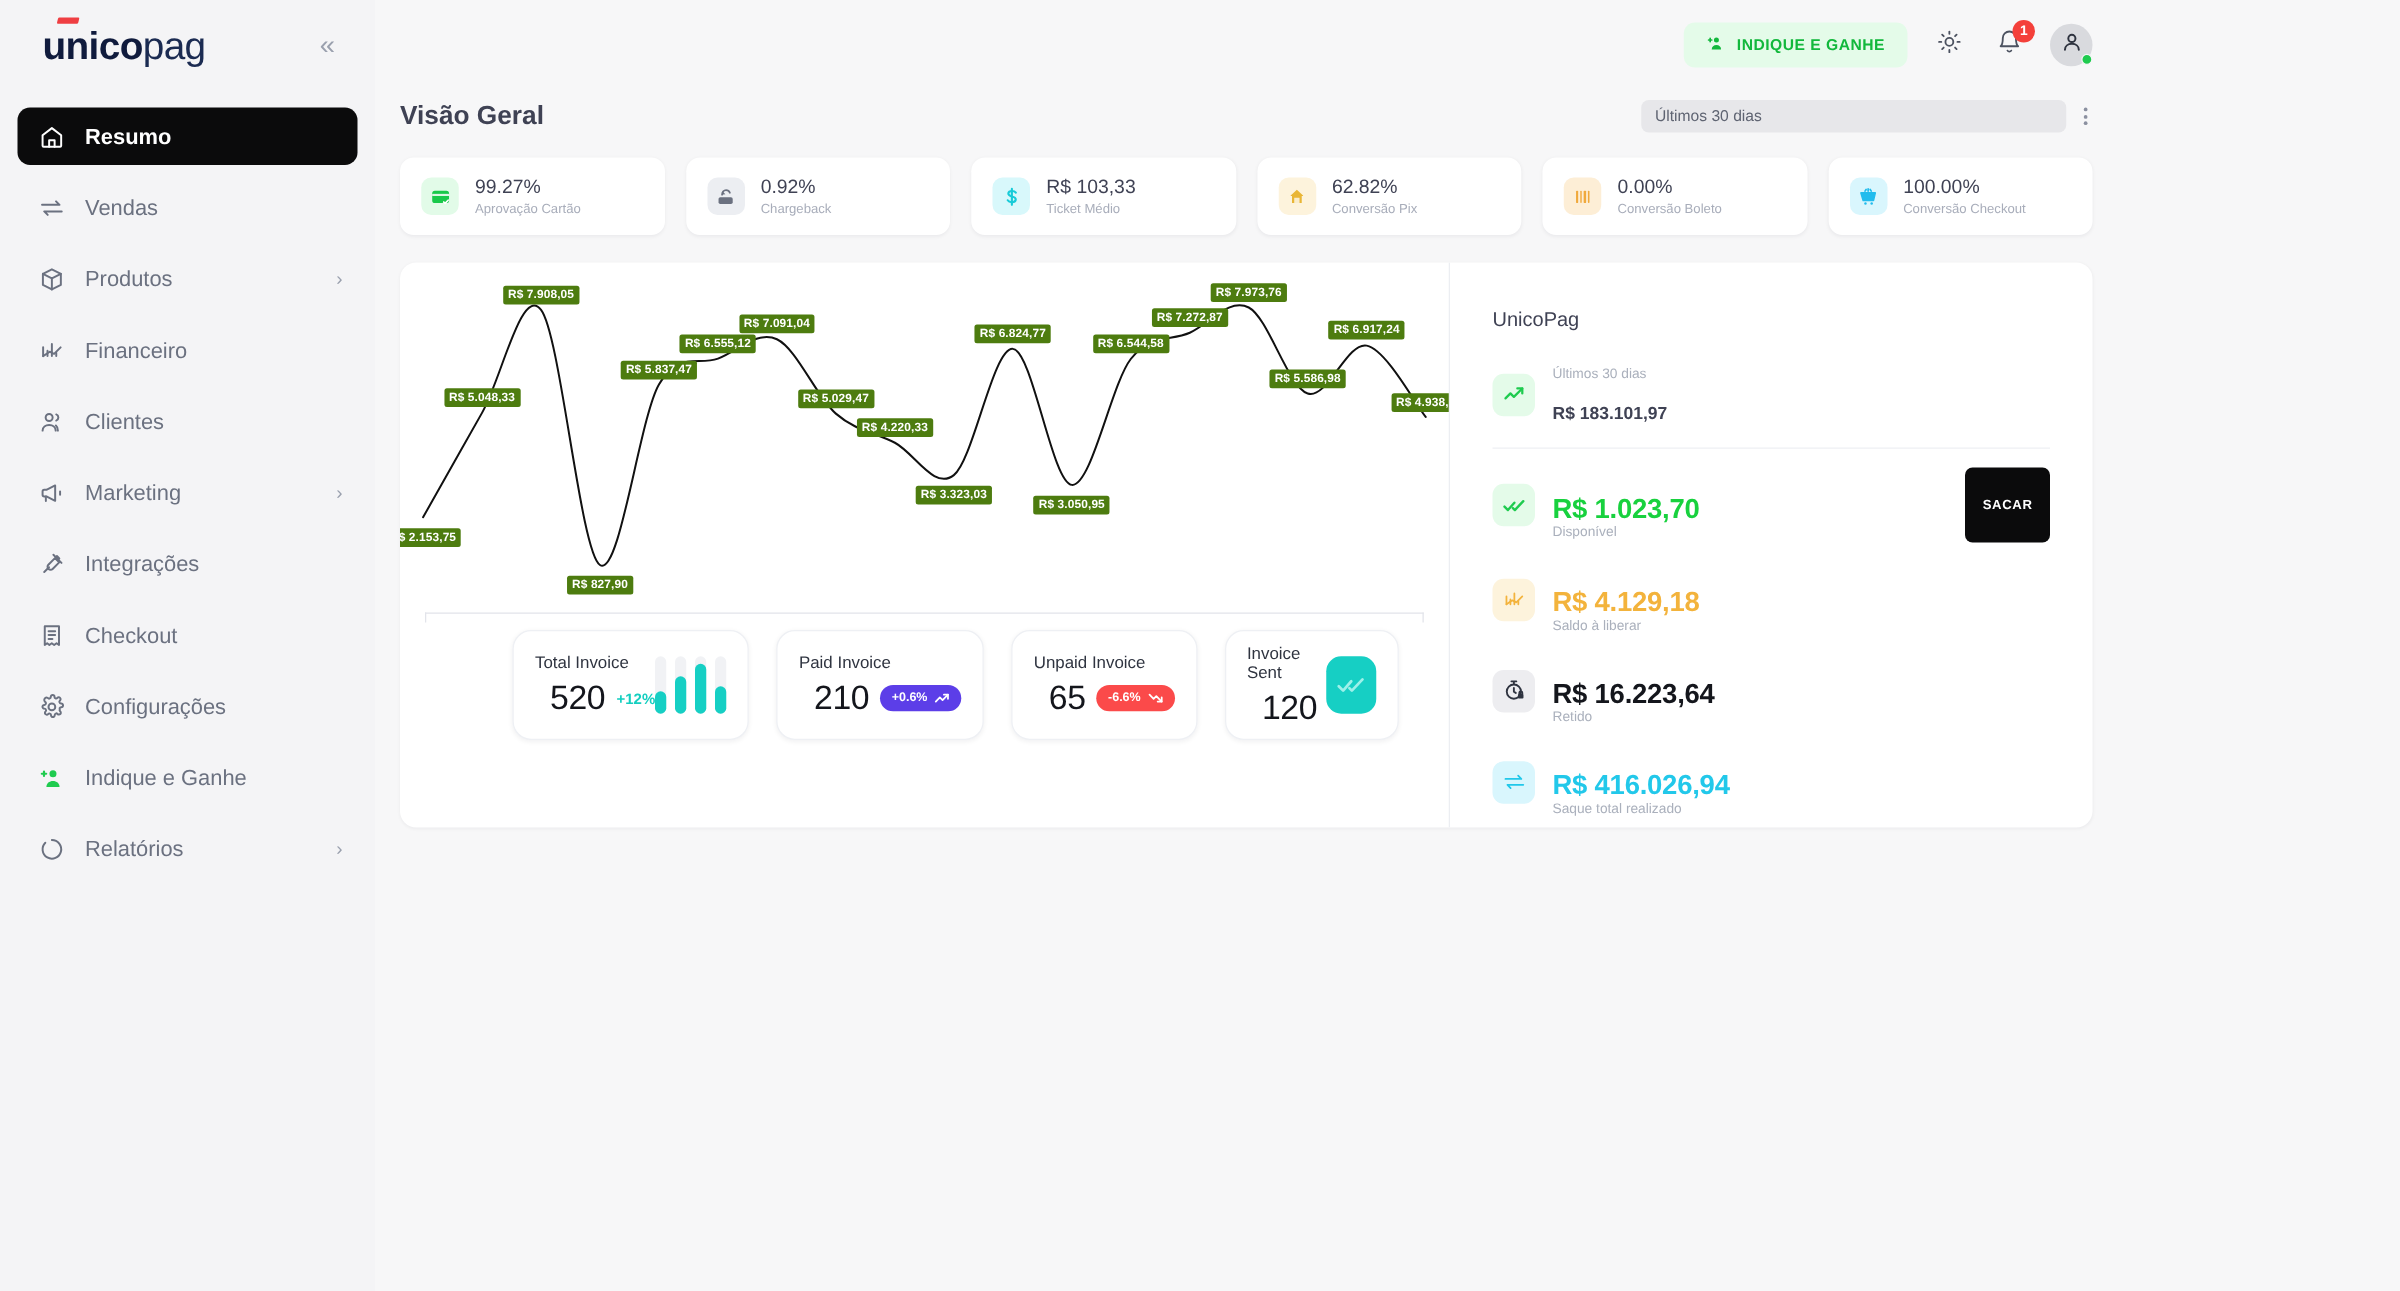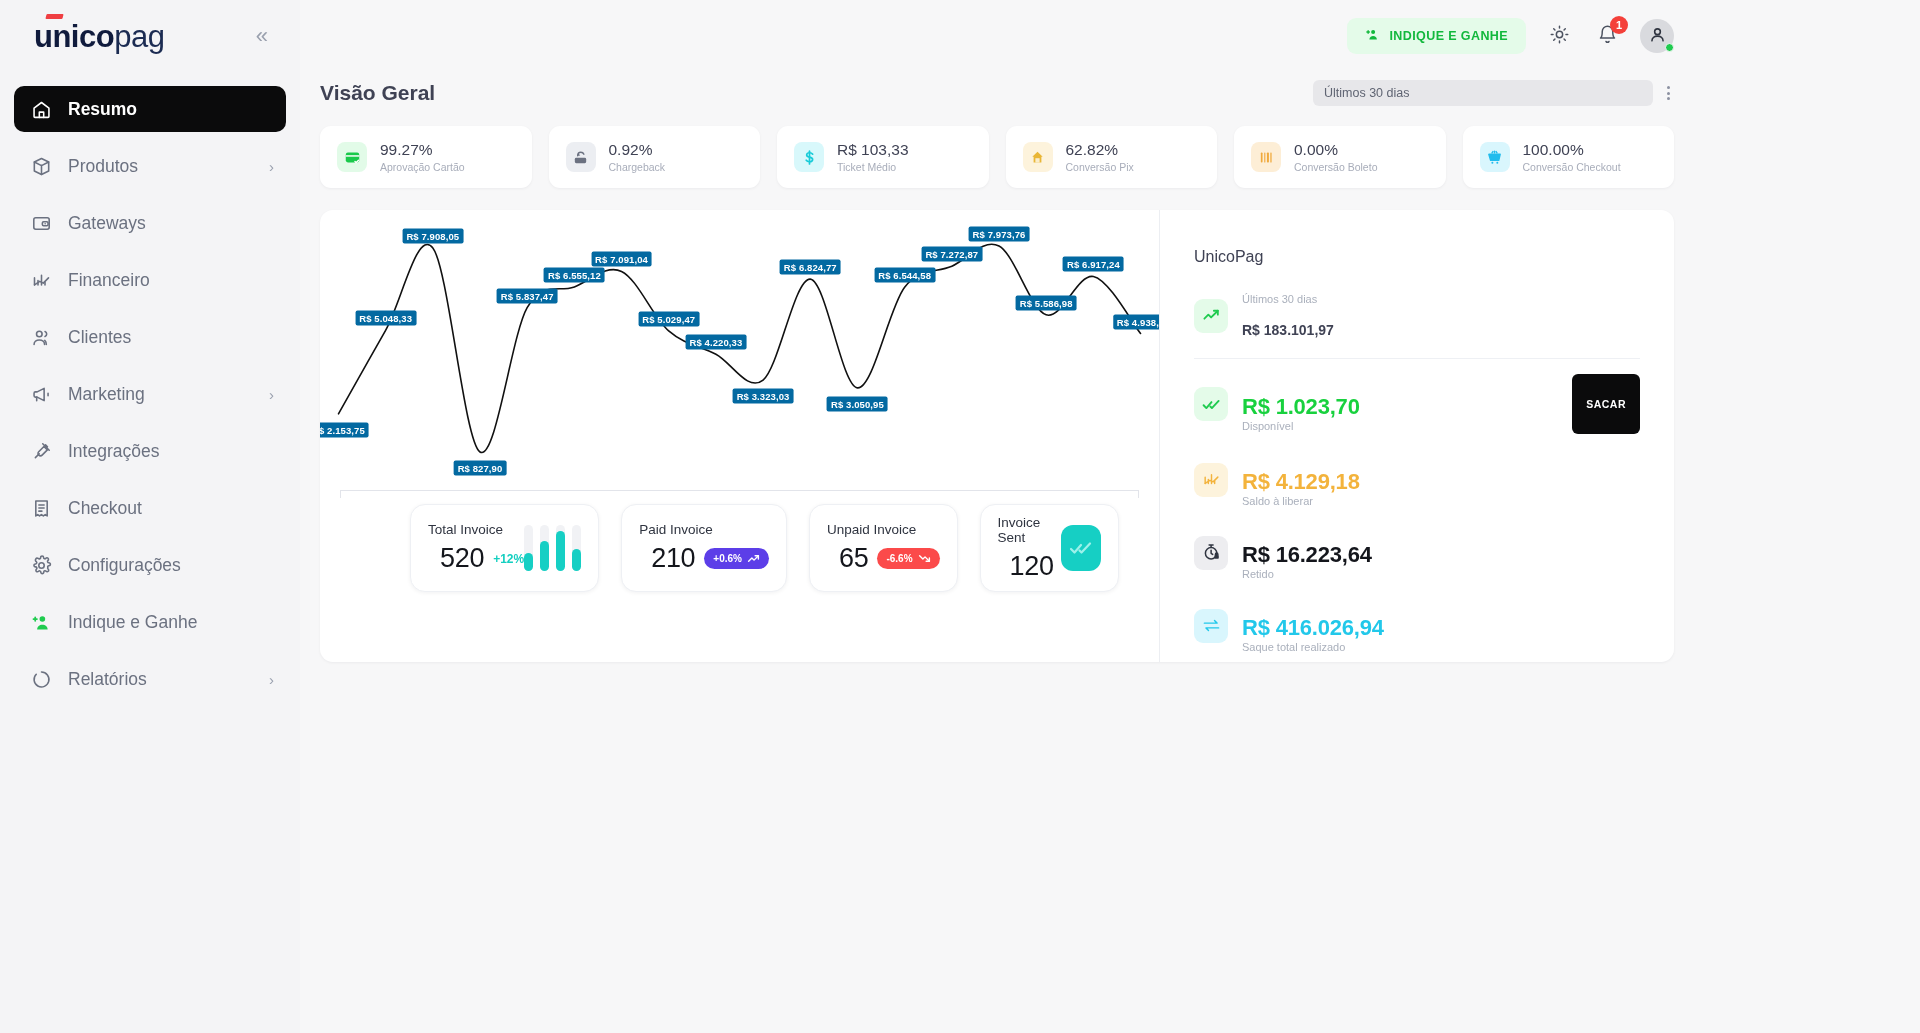--- a/index.html
+++ b/index.html
@@ -116,21 +116,21 @@
     margin: 22px 30px 0 20px; background: #fff; border-radius: 13px;
     display: flex; min-height: 412px; box-shadow: 0 1px 3px rgba(16,24,40,.05);
     overflow: hidden;
   }
   .panel-left { flex: 1 1 auto; position: relative; padding: 0; overflow: hidden; }
   .panel-right { flex: 0 0 515px; border-left: 1px solid #eceef2; padding: 38px 34px 0 34px; }
 
   .chart-wrap { position: relative; height: 288px; width: 100%; }
   .chart-wrap svg { position: absolute; inset: 0; width: 100%; height: 100%; }
   .pt-label {
-    position: absolute; background: #0369a1; color: #fff;
+    position: absolute; background: #4d7c0f; color: #fff;
     font-size: 9.5px; font-weight: 700; padding: 2px 4px; border-radius: 2px;
     white-space: nowrap; transform: translate(-50%, -50%); letter-spacing: .1px;
   }
   .axis-line { position: absolute; left: 20px; right: 20px; bottom: 0; height: 8px;
                border-left: 1px solid #e2e4ea; border-right: 1px solid #e2e4ea; border-top: 1px solid #e2e4ea; }
 
   .inv-row { display: flex; gap: 22px; padding: 6px 40px 26px 90px; }
   .inv-card {
     flex: 1 1 0; background: #fff; border: 1px solid #eef0f4; border-radius: 15px;
     height: 88px; padding: 14px 17px; display: flex; align-items: center;
@@ -183,36 +183,34 @@
             <svg viewBox="0 0 24 24" fill="none" stroke="#ffffff" stroke-width="1.8" stroke-linecap="round" stroke-linejoin="round">
               <path d="M3.5 10.5L12 4l8.5 6.5V20a1 1 0 0 1-1 1H4.5a1 1 0 0 1-1-1z"></path>
               <path d="M9.5 21v-6h5v6"></path>
             </svg>
           </span>
           <span class="nav-label">Resumo</span>
         </div>
         <div class="nav-item">
           <span class="ico">
             <svg viewBox="0 0 24 24" fill="none" stroke="#6b7180" stroke-width="1.8" stroke-linecap="round" stroke-linejoin="round">
+              <path d="M3 9h16l-3.2-3.2M21 15H5l3.2 3.2"></path>
+            </svg>
+          </span>
+          <span class="nav-label">Vendas</span>
+        </div>
+        <div class="nav-item">
+          <span class="ico">
+            <svg viewBox="0 0 24 24" fill="none" stroke="#6b7180" stroke-width="1.8" stroke-linecap="round" stroke-linejoin="round">
               <path d="M12 2.8l8.2 4.1v10.2L12 21.2 3.8 17.1V6.9z"></path>
               <path d="M3.8 6.9L12 11l8.2-4.1M12 11v10.2"></path>
             </svg>
           </span>
           <span class="nav-label">Produtos</span>
           <span class="caret">›</span>
-        </div>
-        <div class="nav-item">
-          <span class="ico">
-            <svg viewBox="0 0 24 24" fill="none" stroke="#6b7180" stroke-width="1.8" stroke-linecap="round" stroke-linejoin="round">
-              <rect x="3.2" y="5.4" width="17.6" height="13.2" rx="2.2"></rect>
-              <rect x="13" y="10" width="6.5" height="4.6" rx="1.4"></rect>
-              <circle cx="16.2" cy="12.3" r=".9" fill="#6b7180" stroke="none"></circle>
-            </svg>
-          </span>
-          <span class="nav-label">Gateways</span>
         </div>
         <div class="nav-item">
           <span class="ico">
             <svg viewBox="0 0 24 24" fill="none" stroke="#6b7180" stroke-width="1.8" stroke-linecap="round" stroke-linejoin="round">
               <path d="M4 17V9M8 17v-5M12 17V6M16 17v-3"></path>
               <path d="M4 17l6-4 4 2 6-6"></path>
             </svg>
           </span>
           <span class="nav-label">Financeiro</span>
         </div>

